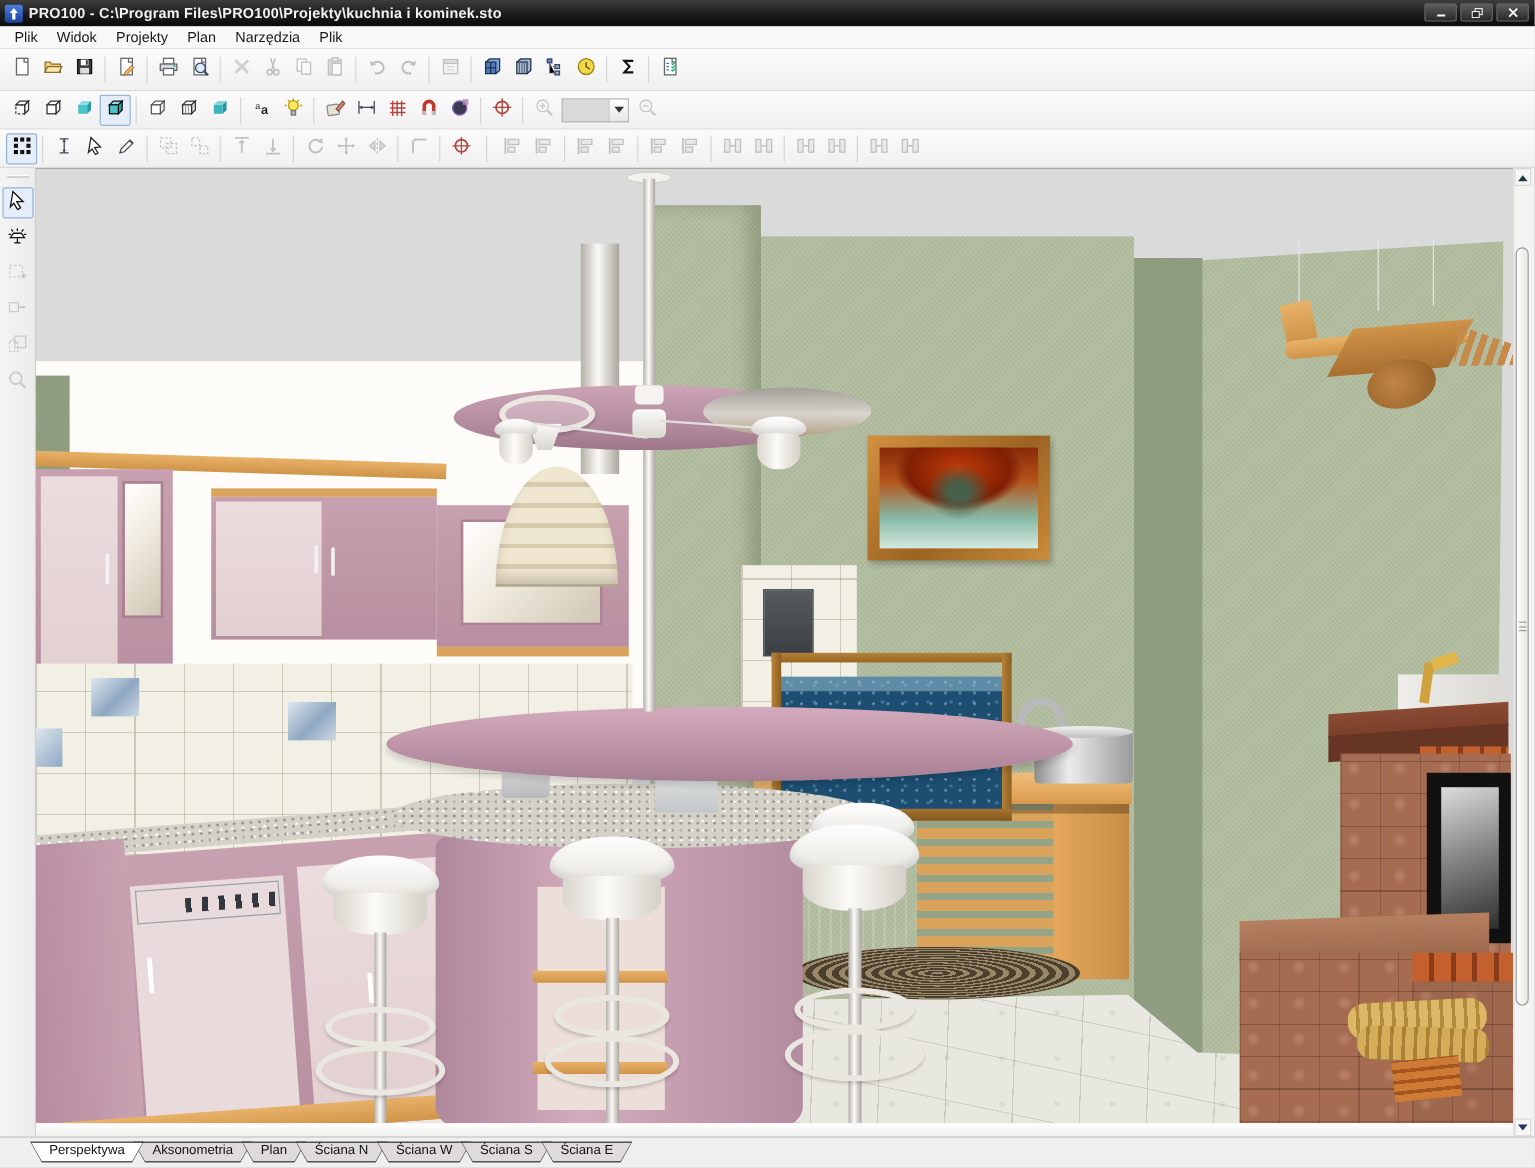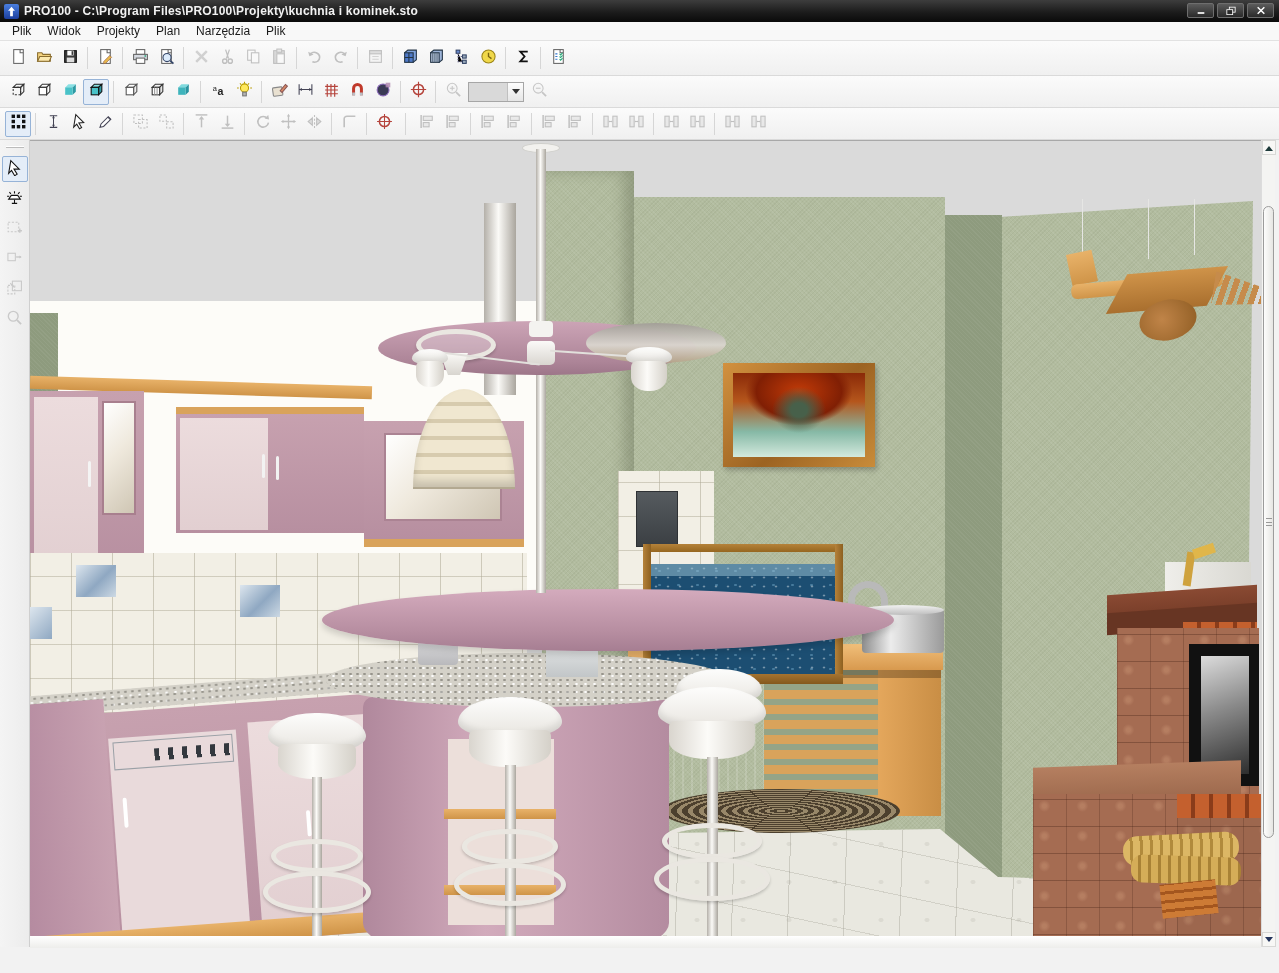--- a/index.html
+++ b/index.html
@@ -854,14 +854,23 @@
         <i class="tri-up"></i>
       </div>
     <div id="sb-thumb">
         <div class="grip"></div>
       </div>
     <div class="sb-btn sb-down">
         <i class="tri-down"></i>
       </div>
   </div>
 
+  <div id="tabbar">
+      <div class="tab active"><span>Perspektywa</span></div>
+      <div class="tab"><span>Aksonometria</span></div>
+      <div class="tab"><span>Plan</span></div>
+      <div class="tab"><span>Ściana N</span></div>
+      <div class="tab"><span>Ściana W</span></div>
+      <div class="tab"><span>Ściana S</span></div>
+      <div class="tab"><span>Ściana E</span></div>
+    </div>
 
 </div>
 
 </body></html>

